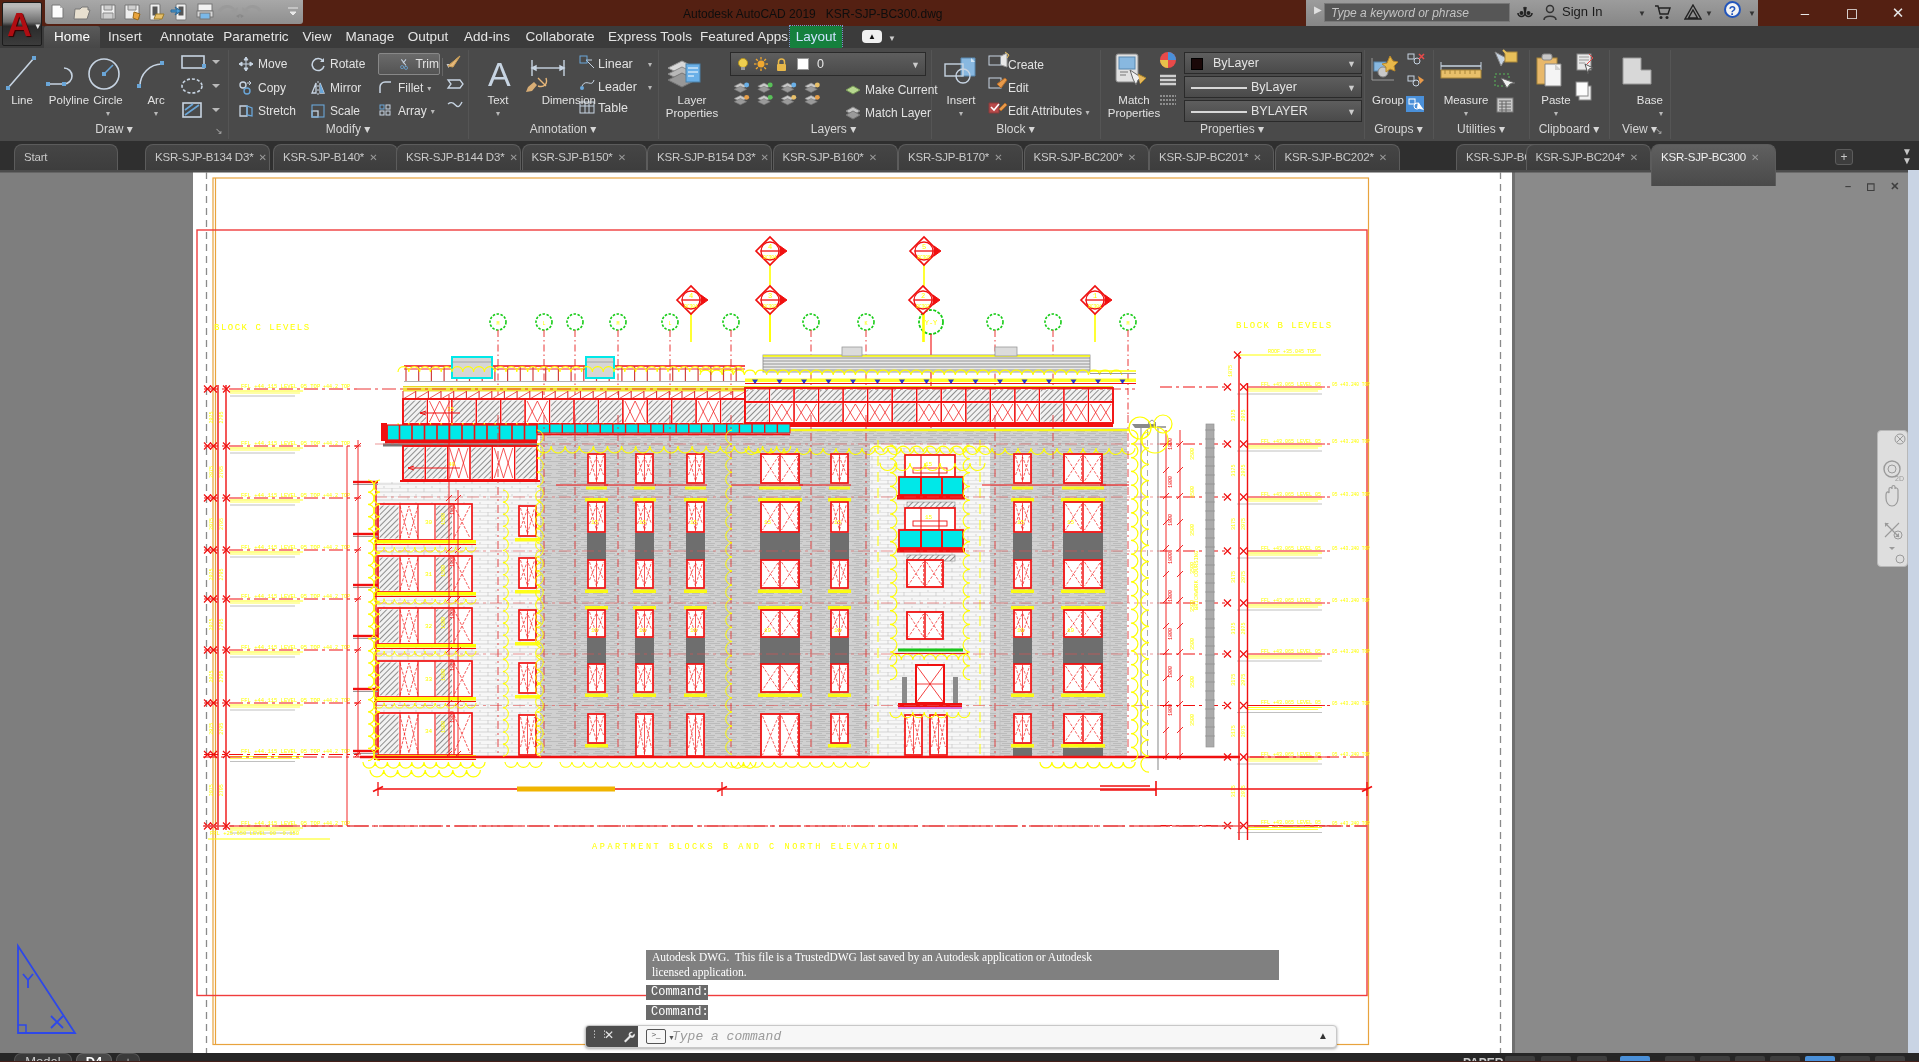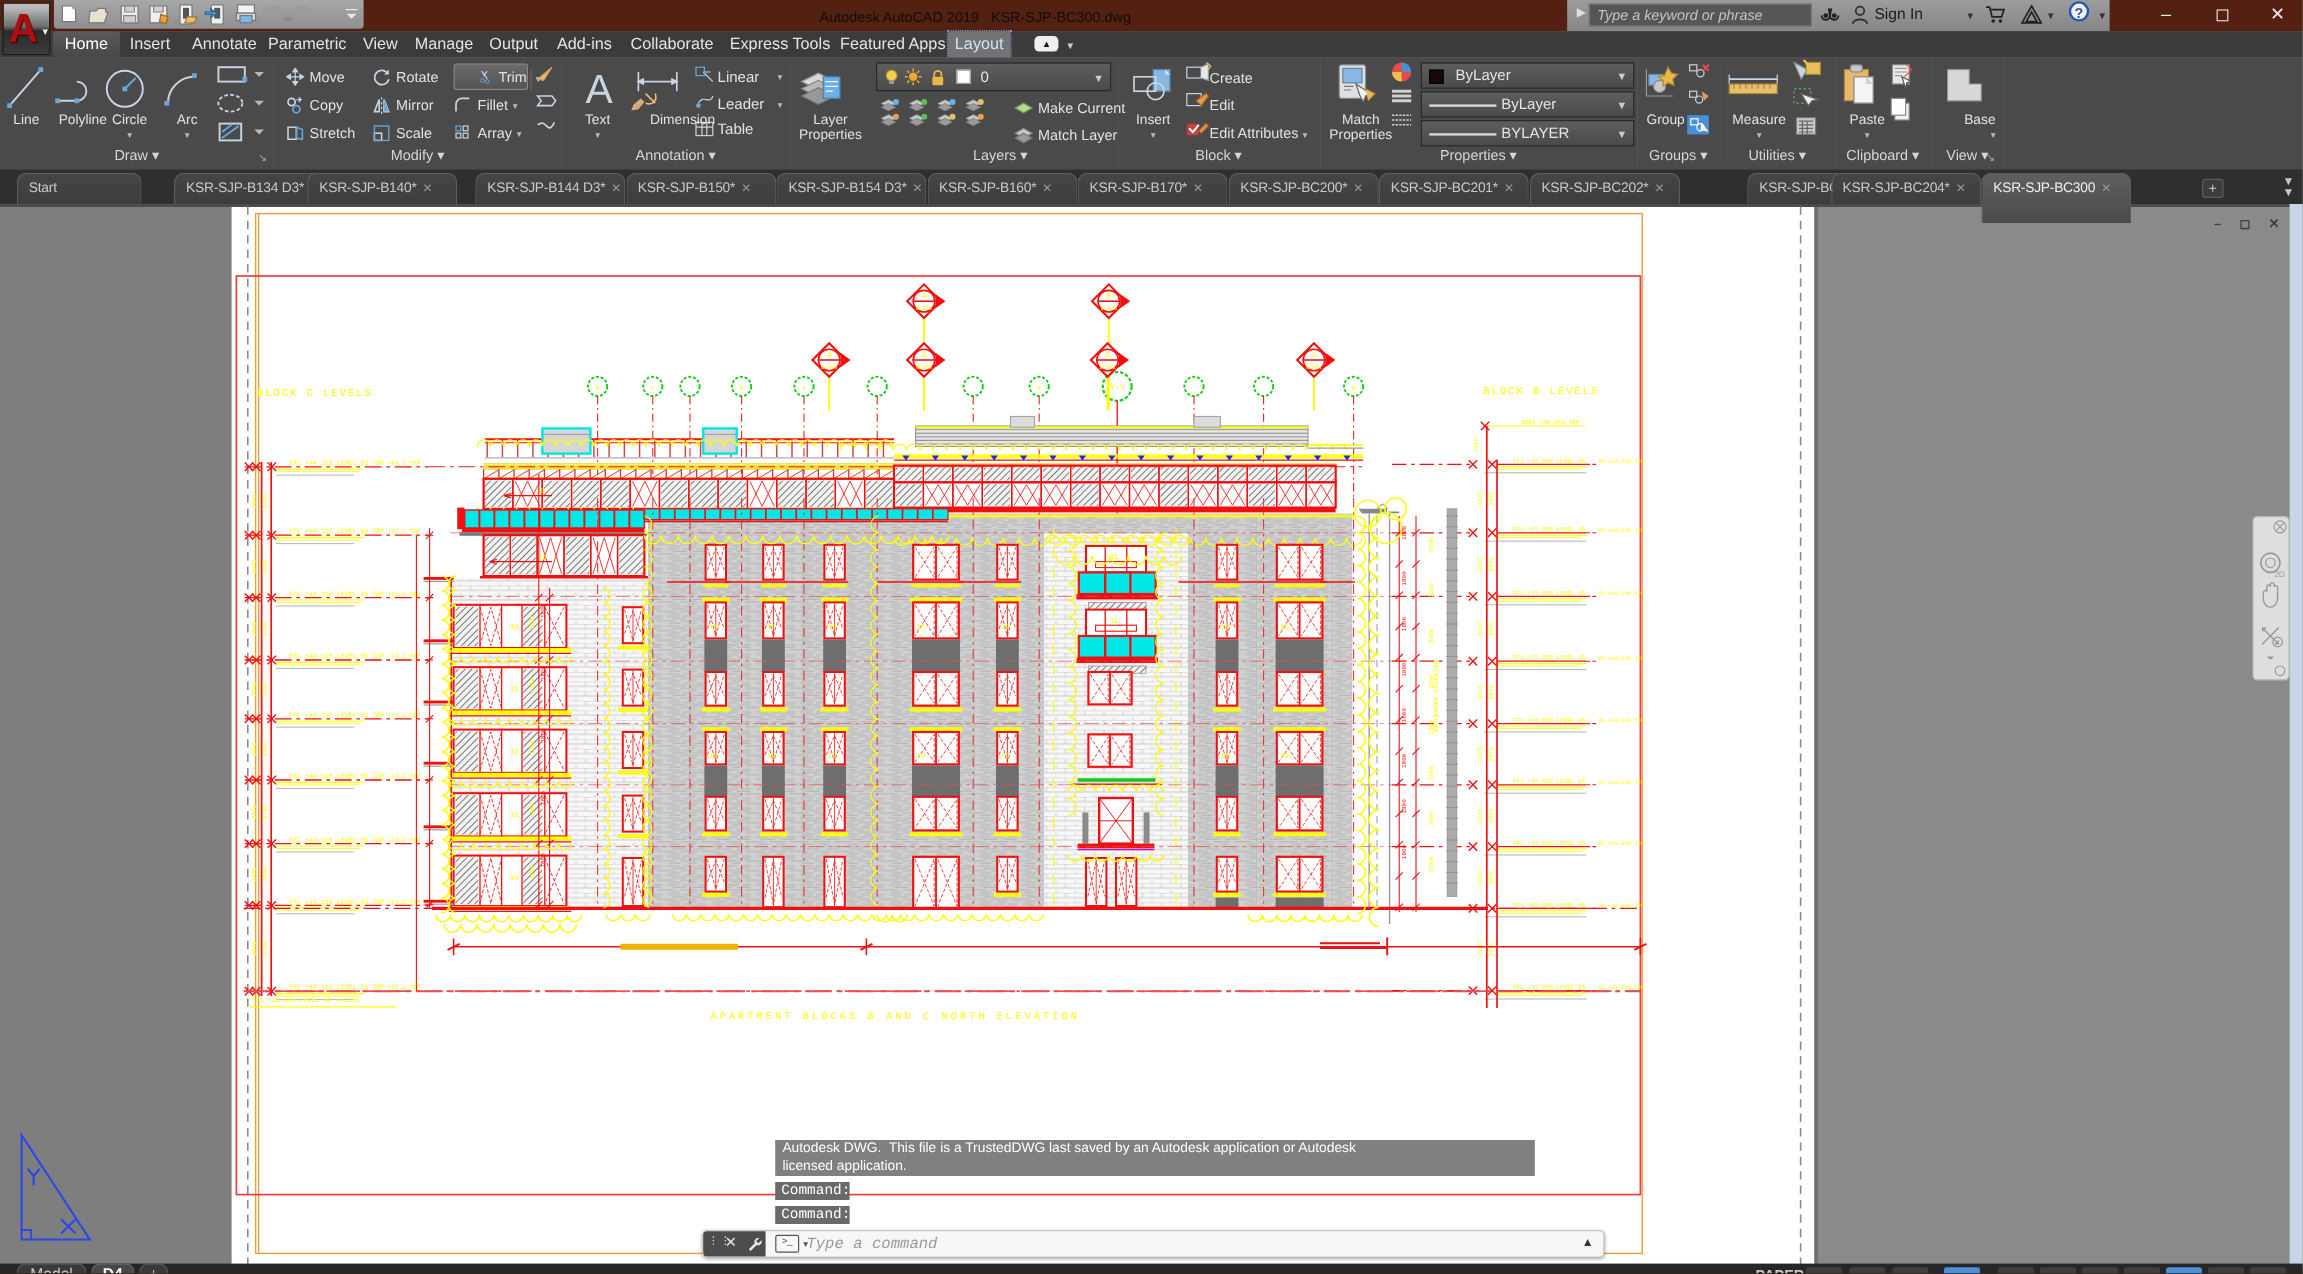--- a/index.html
+++ b/index.html
@@ -11,36 +11,36 @@
 #alogo{position:absolute;left:2px;top:2px;width:40px;height:44px;background:linear-gradient(#b9b9b9 8%,#6e6e6e 45%,#2a2a2a 55%,#3c3c3c);border:1px solid #1c1c1c;border-radius:2px;z-index:30}
 #alogo .A{position:absolute;left:4px;top:2px;font-weight:bold;font-size:34px;line-height:38px;color:#b00d12;text-shadow:1px 1px 1px #300}
 #alogo .car{position:absolute;right:1px;bottom:14px;color:#e8e8e8;font-size:9px}
 #apptitle{position:absolute;left:683px;top:6.5px;width:560px;color:#0e0e0e;font-size:12px;letter-spacing:0px}
 #topright{position:absolute;left:1306px;top:0;width:452px;height:26px;background:linear-gradient(#9c9c9c,#868686);display:flex;align-items:center;font-size:13px;color:#1a1a1a}
 .winbtn{position:absolute;top:0;height:26px;width:46px;color:#e8e8e8;text-align:center;font-size:15px;line-height:26px}
 
 #menubar{position:absolute;left:0;top:26px;width:1919px;height:22px;background:#3b3b3b}
 #menubar .mi{position:absolute;top:0;height:22px;line-height:22px;color:#e4e4e4;font-size:13.5px;text-align:center}
 #menubar .active{background:linear-gradient(#5a5a5a,#474747);border-radius:3px 3px 0 0;color:#fff}
-#menubar .sel{outline:1px dotted #7799cc;background:#737373;color:#cfe3ff}
+#menubar .sel{outline:1px dotted #7799cc;background:#15803d;color:#cfe3ff}
 
 #ribbon{position:absolute;left:0;top:48px;width:1919px;height:93px;background:#4a4a4a}
 #ribbon .sep{position:absolute;top:2px;width:1px;height:89px;background:#3a3a3a;border-right:1px solid #555}
 .plabel{position:absolute;top:73px;height:17px;line-height:17px;font-size:12px;color:#d6d6d6;text-align:center;width:100%}
 .rowbtn{position:absolute;display:flex;align-items:center;color:#e2e2e2;font-size:12px;white-space:nowrap}
 .icon16{width:16px;height:16px;margin-right:4px}
 svg.ic{display:block}
 #tabsrow{position:absolute;left:0;top:141px;width:1919px;height:29px;background:#2f2f2f}
 .ftab{position:absolute;top:3px;height:42px;background:linear-gradient(#454545,#383838);border:1px solid #5c5c5c;border-bottom:none;border-radius:8px 8px 0 0;color:#c9c9c9;font-size:11.5px;line-height:24px;padding:0 5px 0 9px;white-space:nowrap;letter-spacing:-0.2px}
 .ftab .x{color:#9a9a9a;margin-left:5px;font-size:10px}
 .ftab.active{background:linear-gradient(#5f5f5f,#4a4a4a);color:#f0f0f0;z-index:5}
 
 #draw{position:absolute;left:0;top:170px;width:1919px;height:892px}
 
-#cmdhist{position:absolute;left:646px;top:950px;width:633px;height:30px;background:#808080;color:#fff;font-family:Liberation Sans, sans-serif;font-size:11.5px;line-height:15px;padding-left:6px;white-space:pre}
+#cmdhist{position:absolute;left:646px;top:950px;width:633px;height:30px;background:#808080;color:#fff;font-family:Liberation Serif, serif;font-size:11.5px;line-height:15px;padding-left:6px;white-space:pre}
 .cmdbox{position:absolute;left:646px;width:62px;height:15px;background:#6a6a6a;color:#fff;font-family:"Liberation Mono",monospace;font-size:12px;line-height:15px;padding-left:5px}
 #cmdbar{position:absolute;left:585px;top:1025px;width:752px;height:23px;background:#f7f7f7;border:1px solid #c8c8c8;border-radius:4px;box-shadow:0 1px 3px rgba(0,0,0,0.35)}
 #cmdgrip{position:absolute;left:0;top:0;width:52px;height:21px;background:#4d4d4d;border-radius:3px 0 0 3px;color:#e8e8e8}
 #cmdtext{position:absolute;left:86px;top:3px;font-family:"Liberation Mono",monospace;font-style:italic;font-size:13px;color:#9a9a9a}
 #statusbar2{position:absolute;left:0;top:1052.5px;width:1919px;height:9.5px;background:#262626;overflow:hidden}
 .sbtn{position:absolute;top:3px;height:20px;background:#3f3f3f;border-radius:2px}
 .sbtn.blue{background:#4a90d9}
 #navbar{position:absolute;left:1877px;top:430px;width:31px;height:137px;background:rgba(250,250,250,0.75);border:1px solid #b8b8b8;border-radius:4px}
 #scrollbar{position:absolute;left:1908px;top:170px;width:11px;height:886px;background:#c9d4e4}
 </style></head>
@@ -480,21 +480,21 @@
 </svg>
       <div class="abs" style="left:1532px;top:46px;width:48px;text-align:center;color:#e2e2e2;font-size:11.5px">Paste<br><span style="font-size:8px;color:#b9b9b9">▾</span></div>
       <svg class="ic abs" style="left:1609px;top:0" width="61" height="75" viewBox="0 0 61 75">
 <path d="M14 10h18v12h10v14H14z" fill="#d8d8d8" stroke="#999"></path>
 </svg>
       <div class="abs" style="left:1611px;top:46px;width:52px;text-align:right;color:#e2e2e2;font-size:11.5px">Base<br><span style="font-size:8px;color:#b9b9b9">▾</span></div>
     </div>
 <div id="tabsrow">
       <div class="ftab" style="left:14px;width:104px">Start</div>
       <div class="ftab" style="left:145px;width:125px">KSR-SJP-B134 D3*<span class="x">✕</span></div>
-      <div class="ftab" style="left:256px;width:125px">KSR-SJP-B140*<span class="x">✕</span></div>
+      <div class="ftab" style="left:273px;width:125px">KSR-SJP-B140*<span class="x">✕</span></div>
       <div class="ftab" style="left:396.0px;width:125px">KSR-SJP-B144 D3*<span class="x">✕</span></div>
       <div class="ftab" style="left:521.5px;width:125px">KSR-SJP-B150*<span class="x">✕</span></div>
       <div class="ftab" style="left:647.0px;width:125px">KSR-SJP-B154 D3*<span class="x">✕</span></div>
       <div class="ftab" style="left:772.5px;width:125px">KSR-SJP-B160*<span class="x">✕</span></div>
       <div class="ftab" style="left:898.0px;width:125px">KSR-SJP-B170*<span class="x">✕</span></div>
       <div class="ftab" style="left:1023.5px;width:125px">KSR-SJP-BC200*<span class="x">✕</span></div>
       <div class="ftab" style="left:1149.0px;width:125px">KSR-SJP-BC201*<span class="x">✕</span></div>
       <div class="ftab" style="left:1274.5px;width:125px">KSR-SJP-BC202*<span class="x">✕</span></div>
       <div class="ftab" style="left:1456px;width:125px">KSR-SJP-BC203*<span class="x">✕</span></div>
       <div class="ftab" style="left:1525.5px;width:125px">KSR-SJP-BC204*<span class="x">✕</span></div>

